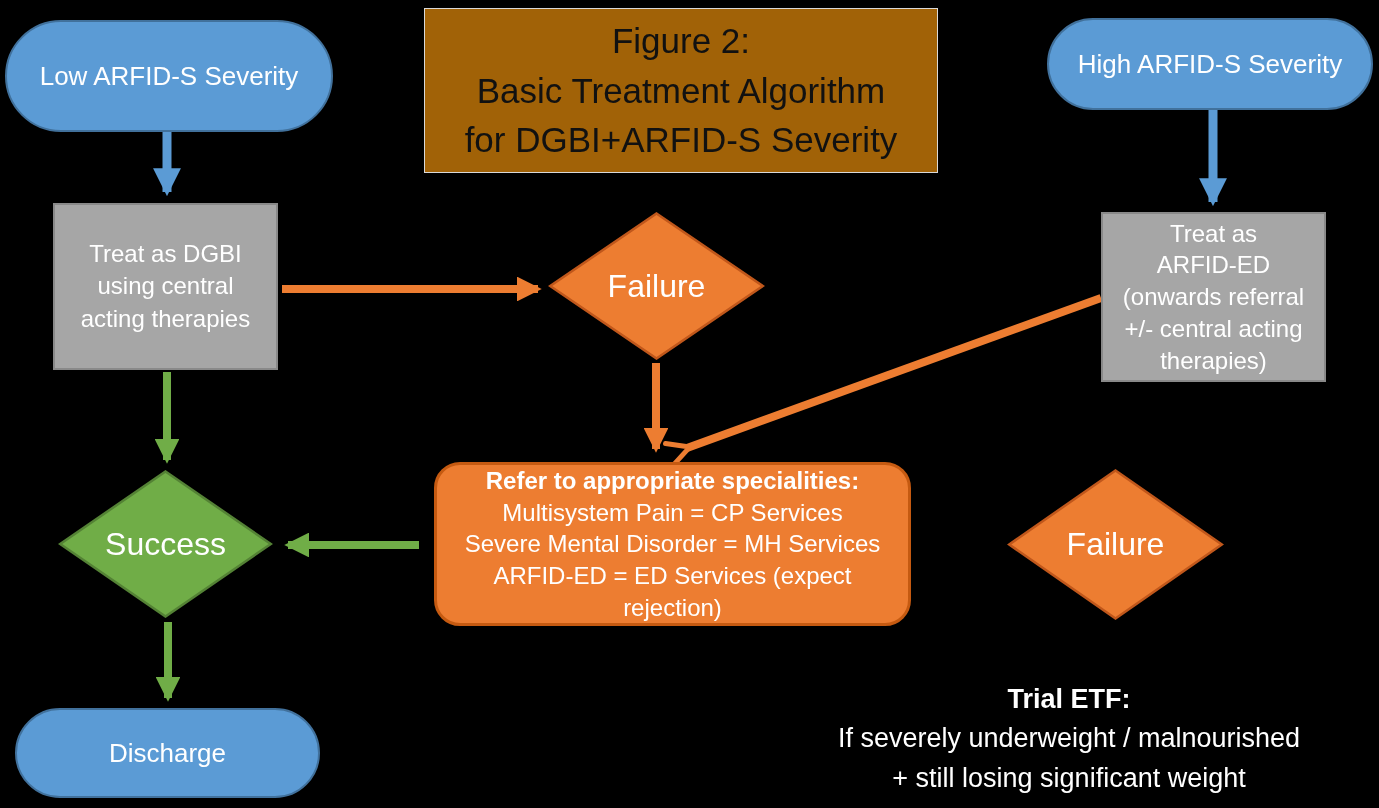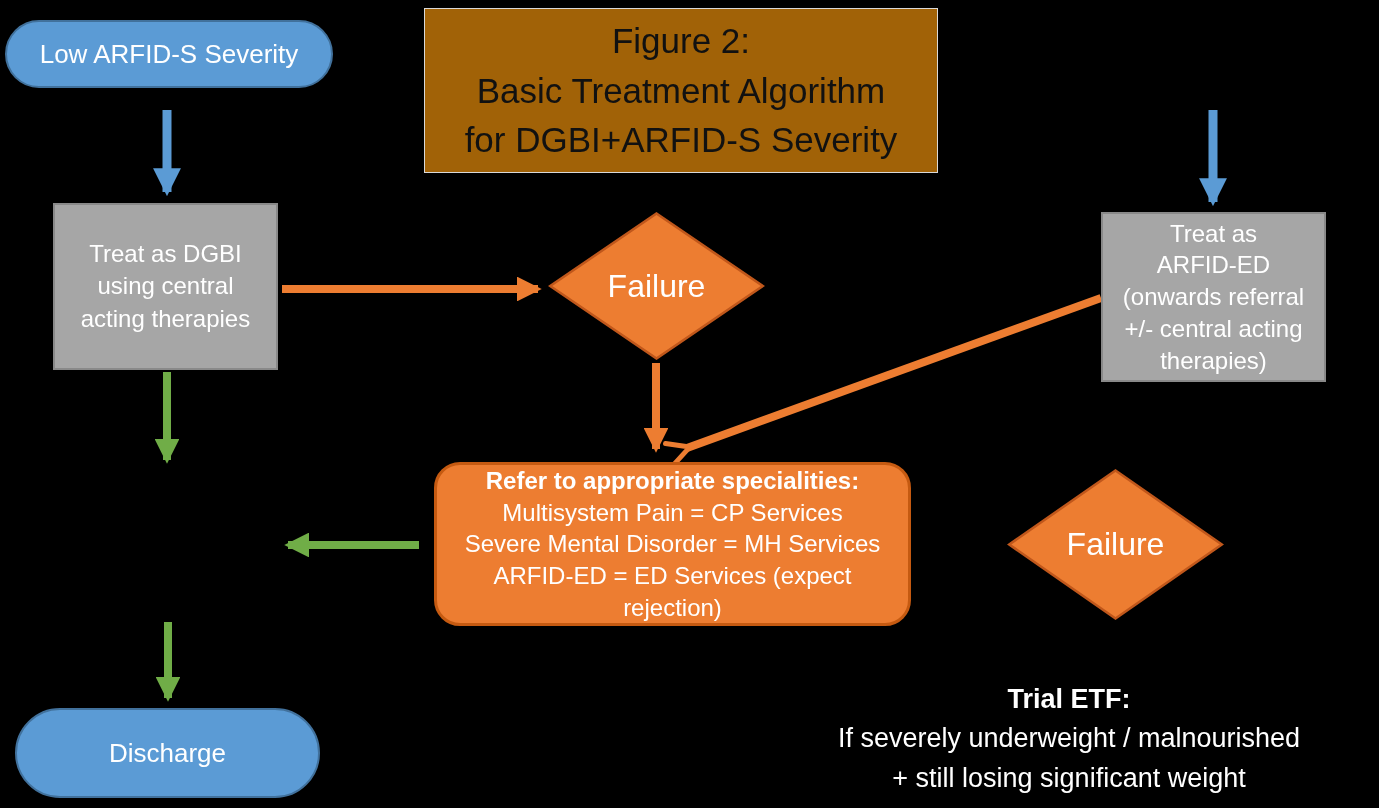--- a/index.html
+++ b/index.html
@@ -20,21 +20,21 @@
     color: #ffffff;
     white-space: pre-line;
     box-sizing: border-box;
   }
   .pill {
     background: #5B9BD5;
     border: 2px solid #41719C;
     border-radius: 60px;
     font-size: 26px;
   }
-  .pill-low       { left: 5px;    top: 20px;  width: 328px; height: 68px; }
+  .pill-low       { left: 5px;    top: 20px;  width: 328px; height: 112px; }
   .pill-high      { left: 1047px; top: 18px;  width: 326px; height: 92px; }
   .pill-discharge { left: 15px;   top: 708px; width: 305px; height: 90px; }
 
   .title-box {
     left: 424px; top: 8px; width: 514px; height: 165px;
     background: #a16207;
     color: #111111;
     font-size: 35px;
     line-height: 1.42;
     border: 1px solid #d9d9d9;
@@ -111,38 +111,45 @@
     <line class="stroke-green" x1="167" y1="372" x2="167" y2="460" stroke-width="8" marker-end="url(#head-green)"></line>
     <line class="stroke-green" x1="419" y1="545" x2="288" y2="545" stroke-width="8" marker-end="url(#head-green)"></line>
     <line class="stroke-green" x1="168" y1="622" x2="168" y2="698" stroke-width="8" marker-end="url(#head-green)"></line>
   </svg>
 
   <div class="node title-box">Figure 2:
 Basic Treatment Algorithm
 for DGBI+ARFID-S Severity</div>
 
   <div class="node pill pill-low">Low ARFID-S Severity</div>
+  <div class="node pill pill-high">High ARFID-S Severity</div>
   <div class="node pill pill-discharge">Discharge</div>
 
   <div class="node gray-box gray-dgbi">Treat as DGBI
 using central
 acting therapies</div>
   <div class="node gray-box gray-arfid">Treat as
 ARFID-ED
 (onwards referral
 +/- central acting
 therapies)</div>
 
   <div class="node diamond diamond-failure-c">
     <svg viewBox="0 0 100 100" preserveAspectRatio="none">
       <polygon class="poly-orange" points="50,1 99,50 50,99 1,50"></polygon>
     </svg>
     <span class="label">Failure</span>
   </div>
 
+  <div class="node diamond diamond-success">
+    <svg viewBox="0 0 100 100" preserveAspectRatio="none">
+      <polygon class="poly-green" points="50,1 99,50 50,99 1,50"></polygon>
+    </svg>
+    <span class="label">Success</span>
+  </div>
 
   <div class="node diamond diamond-failure-r">
     <svg viewBox="0 0 100 100" preserveAspectRatio="none">
       <polygon class="poly-orange" points="50,1 99,50 50,99 1,50"></polygon>
     </svg>
     <span class="label">Failure</span>
   </div>
 
   <div class="node refer-box">
     <div class="heading">Refer to appropriate specialities:</div>

